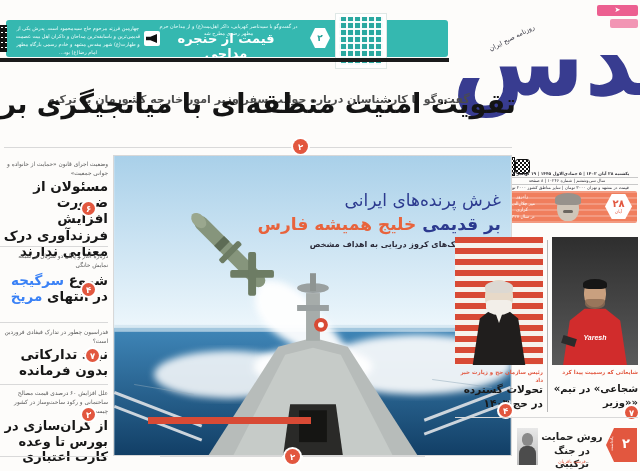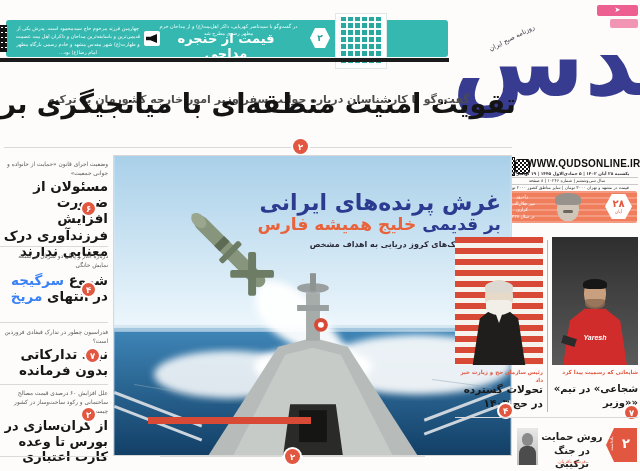--- a/index.html
+++ b/index.html
@@ -54,21 +54,21 @@
   .card-kicker{font-size:5.5px;color:#e2573f;text-align:right;line-height:1.5;font-weight:bold;}
   .card-head{font-size:10px;font-weight:900;color:#1a1a1a;text-align:right;line-height:1.35;}
   
   .note-badge{left:606px;top:428px;width:31px;height:34px;background:#e2573f;
               clip-path:polygon(26% 0,100% 0,100% 100%,26% 100%,0 50%);color:#fff;}
   .note-head{left:540px;top:430px;width:64px;text-align:center;font-size:10px;font-weight:900;color:#222;line-height:1.35;}
   .note-byline{left:540px;top:459px;width:64px;text-align:center;font-size:4.6px;color:#e2573f;}
   
   .photo{left:113px;top:155px;width:399px;height:301px;border:1px solid #d8d8d8;box-sizing:border-box;background:#dcecf6;}
   .ph-kicker{right:10px;top:12px;font-size:7.5px;font-weight:bold;color:#e8633c;text-align:right;line-height:1.5;}
-  .ph-h1{right:10px;top:34px;font-size:22px;font-weight:700;color:#2c3a8f;text-align:right;}
+  .ph-h1{right:10px;top:34px;font-size:17px;font-weight:400;color:#2c3a8f;text-align:right;}
   .ph-h2{right:10px;top:58px;font-size:17px;font-weight:900;text-align:right;}
   .ph-dek{right:10px;top:84px;font-size:8px;font-weight:bold;color:#2b2b3a;text-align:right;}
 </style>
 </head>
 <body>
 
 <div class="page">
 
   <div class="abs ribbon1">➤</div>
   <div class="abs ribbon2"></div>
@@ -87,21 +87,20 @@
   <div class="abs left-orn"></div>
   <div class="abs black-rule"></div>
 
   <div class="abs lead-kicker rtl">گفت‌وگو با کارشناسان درباره جوانب سفر وزیر امور خارجه کشورمان به ترکیه</div>
   <div class="abs lead-head rtl">تقویت امنیت منطقه‌ای با میانجیگری برای صلح</div>
   <div class="abs hairline" style="left:4px;top:147px;width:508px;"></div>
   <div class="abs nbadge" style="left:293px;top:139px;">۲</div>
 
   <div class="abs qr" style="left:496px;top:157px;width:17px;height:17px;"></div>
   <div class="abs qr" style="left:515px;top:159px;width:13px;height:13px;border-radius:3px;"></div>
-  <div class="abs site">WWW.QUDSONLINE.IR</div>
   <div class="abs mh-info rtl" style="left:496px;top:171px;font-weight:bold;">یکشنبه ۲۸ آبان ۱۴۰۲ | ۵ جمادی‌الاول ۱۴۴۵ | ۱۹ نوامبر ۲۰۲۳</div>
   <div class="abs mh-info rtl" style="left:496px;top:178px;">سال سی‌وششم | شماره ۱۰۲۴۶ | ۸ صفحه</div>
   <div class="abs mh-info rtl" style="left:496px;top:185px;border-bottom:none;">قیمت در مشهد و تهران ۳۰۰۰ تومان | سایر مناطق کشور ۲۰۰۰ تومان</div>
 
   <div class="abs cal">
     <div class="abs hex cal-hex">
       <span style="font-size:10px;font-weight:900;line-height:1;">۲۸</span>
       <span style="font-size:4.5px;line-height:1.2;">آبان</span>
     </div>
     <div class="abs cal-face">

